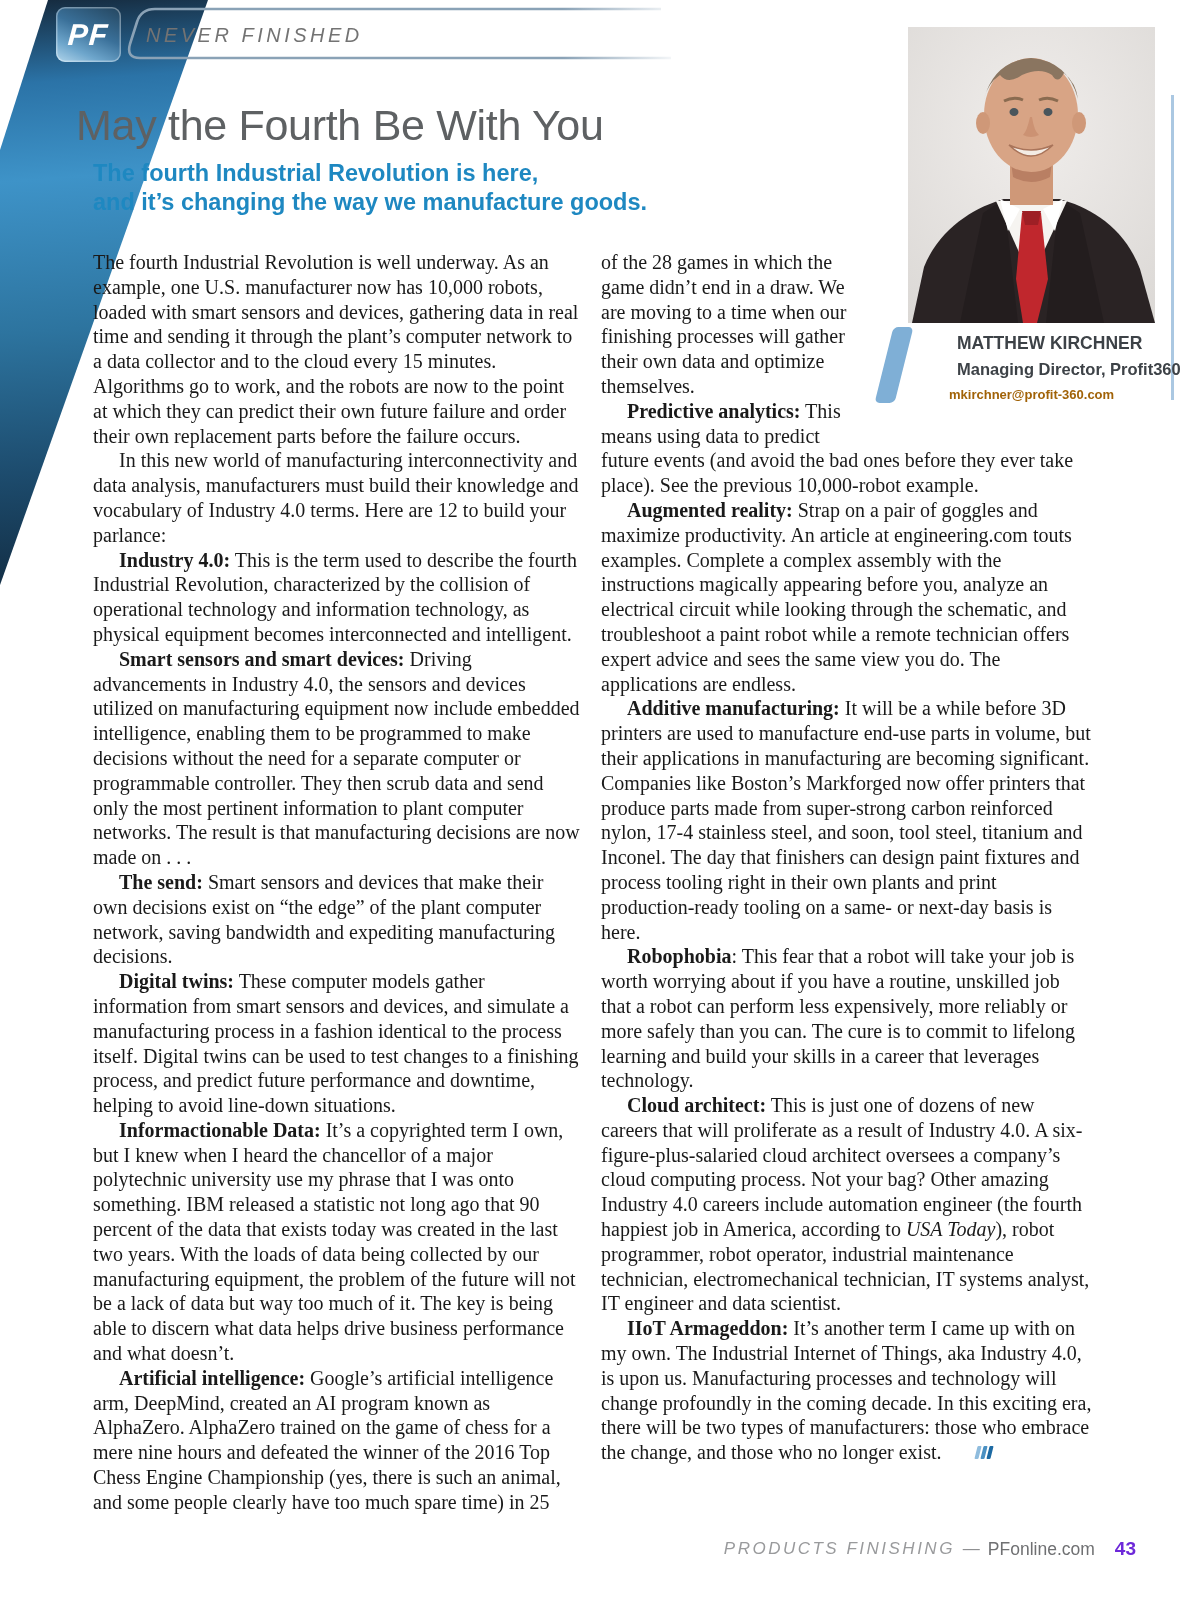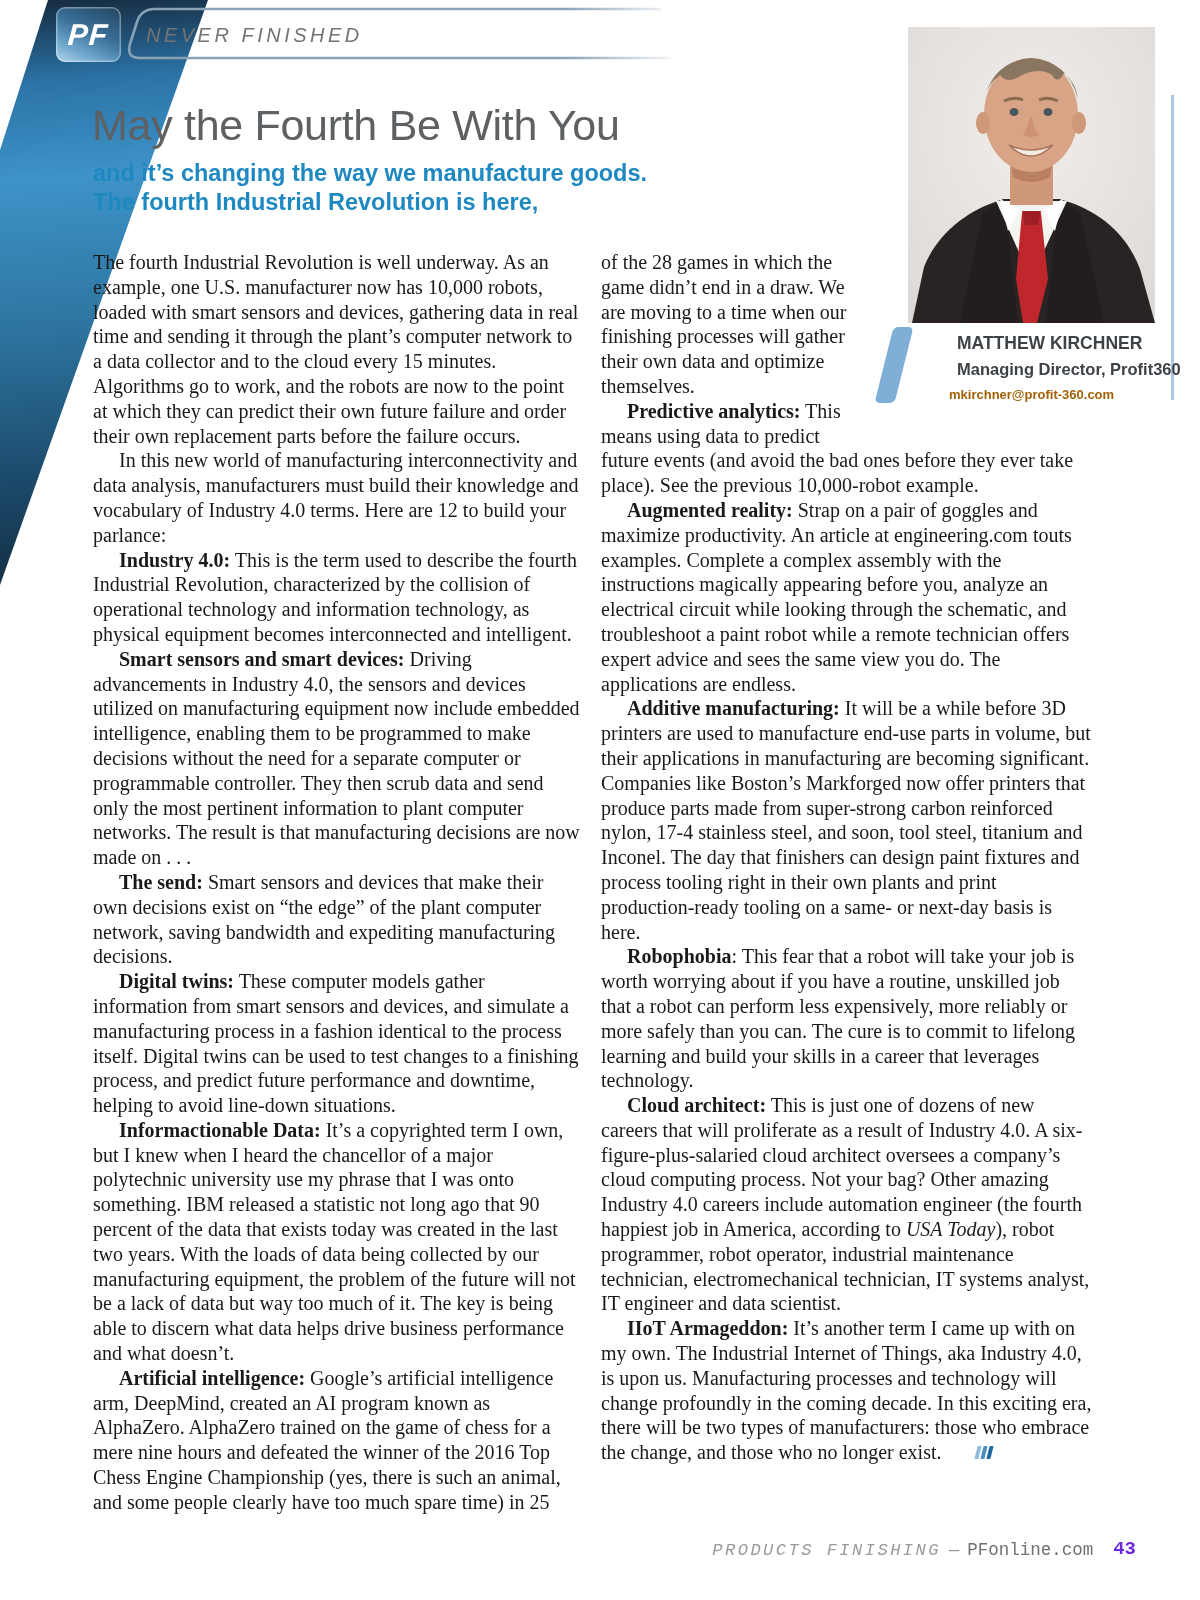--- a/index.html
+++ b/index.html
@@ -17,21 +17,21 @@
            display:flex;align-items:center;justify-content:center;
            box-shadow:0 0 0 1.5px rgba(255,255,255,.35) inset;}
   .pf-logo span{font-family:"Liberation Sans",sans-serif;font-weight:bold;font-style:italic;
                 font-size:30px;color:#fff;letter-spacing:1px;transform:skewX(-4deg);}
 
   
   .tab-svg{position:absolute;left:105px;top:2px;}
   .kicker{position:absolute;left:146px;top:24px;font-family:"Liberation Sans",sans-serif;
           font-style:italic;font-size:20px;letter-spacing:3.5px;color:#737373;}
 
-  .title{position:absolute;left:92px;top:101px;font-family:"Liberation Sans",sans-serif;
+  .title{position:absolute;left:76px;top:101px;font-family:"Liberation Sans",sans-serif;
          font-size:43px;color:#5e6163;letter-spacing:-.3px;white-space:nowrap;}
   .subtitle{position:absolute;left:93px;top:159px;font-family:"Liberation Sans",sans-serif;
             font-weight:bold;font-size:23.5px;line-height:29px;color:#1e88c1;}
 
   
   .photo{position:absolute;left:908px;top:27px;width:247px;height:296px;overflow:hidden;}
   .author-rule{position:absolute;left:1171px;top:95px;width:3px;height:305px;background:#abc8e2;}
   .author-stripe{position:absolute;left:884px;top:327px;width:20px;height:76px;border-radius:5px;
                  background:#7fafd6;transform:skewX(-14deg);}
   .author{position:absolute;left:918px;top:330px;width:250px;font-family:"Liberation Sans",sans-serif;
@@ -51,21 +51,21 @@
   .photo-spacer{float:right;width:238px;height:174px;}
 
   .endmark{display:inline-block;margin-left:9px;}
   .endmark b{display:inline-block;width:4px;height:13px;margin-right:2px;transform:skewX(-14deg);border-radius:1px;}
   .endmark b:nth-child(1){background:#8fbcdd;}
   .endmark b:nth-child(2){background:#4a90c2;}
   .endmark b:nth-child(3){background:#1d6aa3;}
 
   
   .footer{position:absolute;top:1538px;left:93px;right:64px;display:flex;justify-content:flex-end;
-          align-items:flex-end;font-family:Liberation Mono, monospace;}
+          align-items:center;font-family:Liberation Sans, sans-serif;}
   .footer .mag{font-style:italic;letter-spacing:2.5px;font-size:17px;color:#999a9c;}
   .footer .dash{margin:0 8px;color:#8c8d8f;font-size:17px;}
   .footer .site{font-size:17.5px;color:#6f7072;text-decoration:none;}
   .footer .pagenum{font-weight:bold;font-size:19px;color:#6d28d9;margin-left:20px;}
 </style>
 </head>
 <body>
 
 <div class="page">
 
@@ -82,22 +82,22 @@
         <stop offset="0.8" stop-color="#8aa2b6"></stop>
         <stop offset="1" stop-color="#8aa2b6" stop-opacity="0.1"></stop>
       </linearGradient>
     </defs>
     <path d="M556 7 L50 7 Q36 7 32 20 L25 42 Q21 56 35 56 L566 56" fill="none" stroke="url(#fade)" stroke-width="2.6"></path>
   </svg>
   <div class="kicker">NEVER FINISHED</div>
 
   <div class="title">May the Fourth Be With You</div>
   <div class="subtitle">
+    <div>The fourth Industrial Revolution is here,</div>
     <div>and it’s changing the way we manufacture goods.</div>
-    <div>The fourth Industrial Revolution is here,</div>
   </div>
 
   <div class="photo">
     <svg width="247" height="296" viewBox="0 0 247 296">
       <defs>
         <radialGradient id="bg" cx="0.5" cy="0.35" r="0.9">
           <stop offset="0" stop-color="#f0edeb"></stop>
           <stop offset="1" stop-color="#d9d6d3"></stop>
         </radialGradient>
       </defs>

